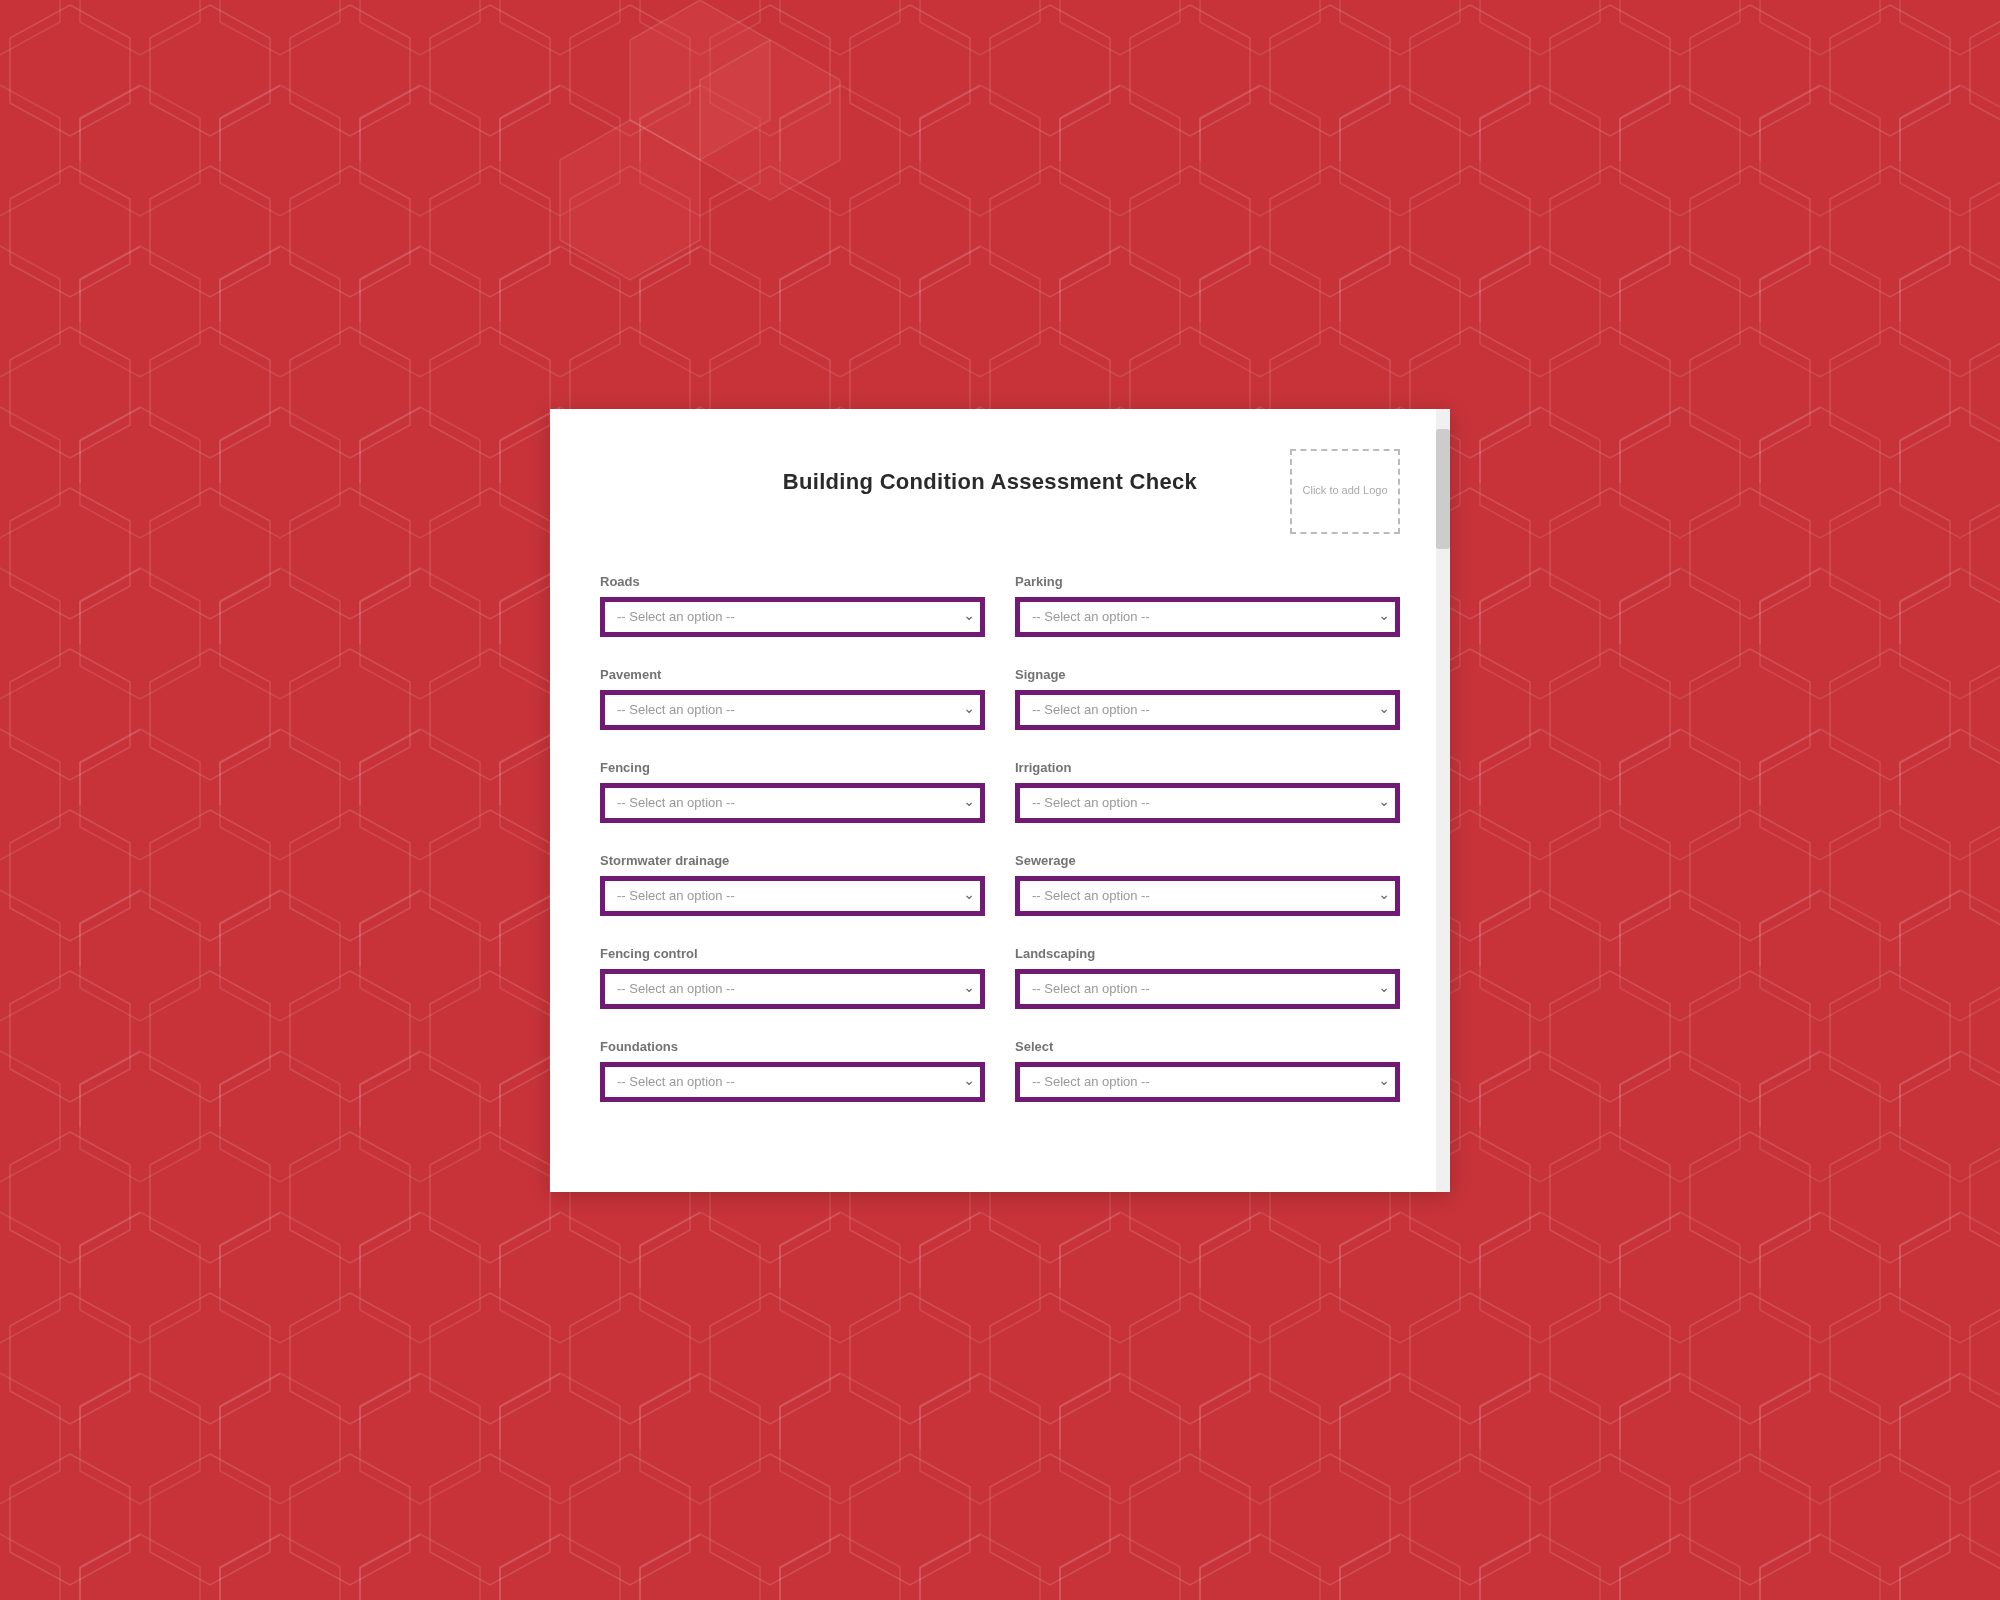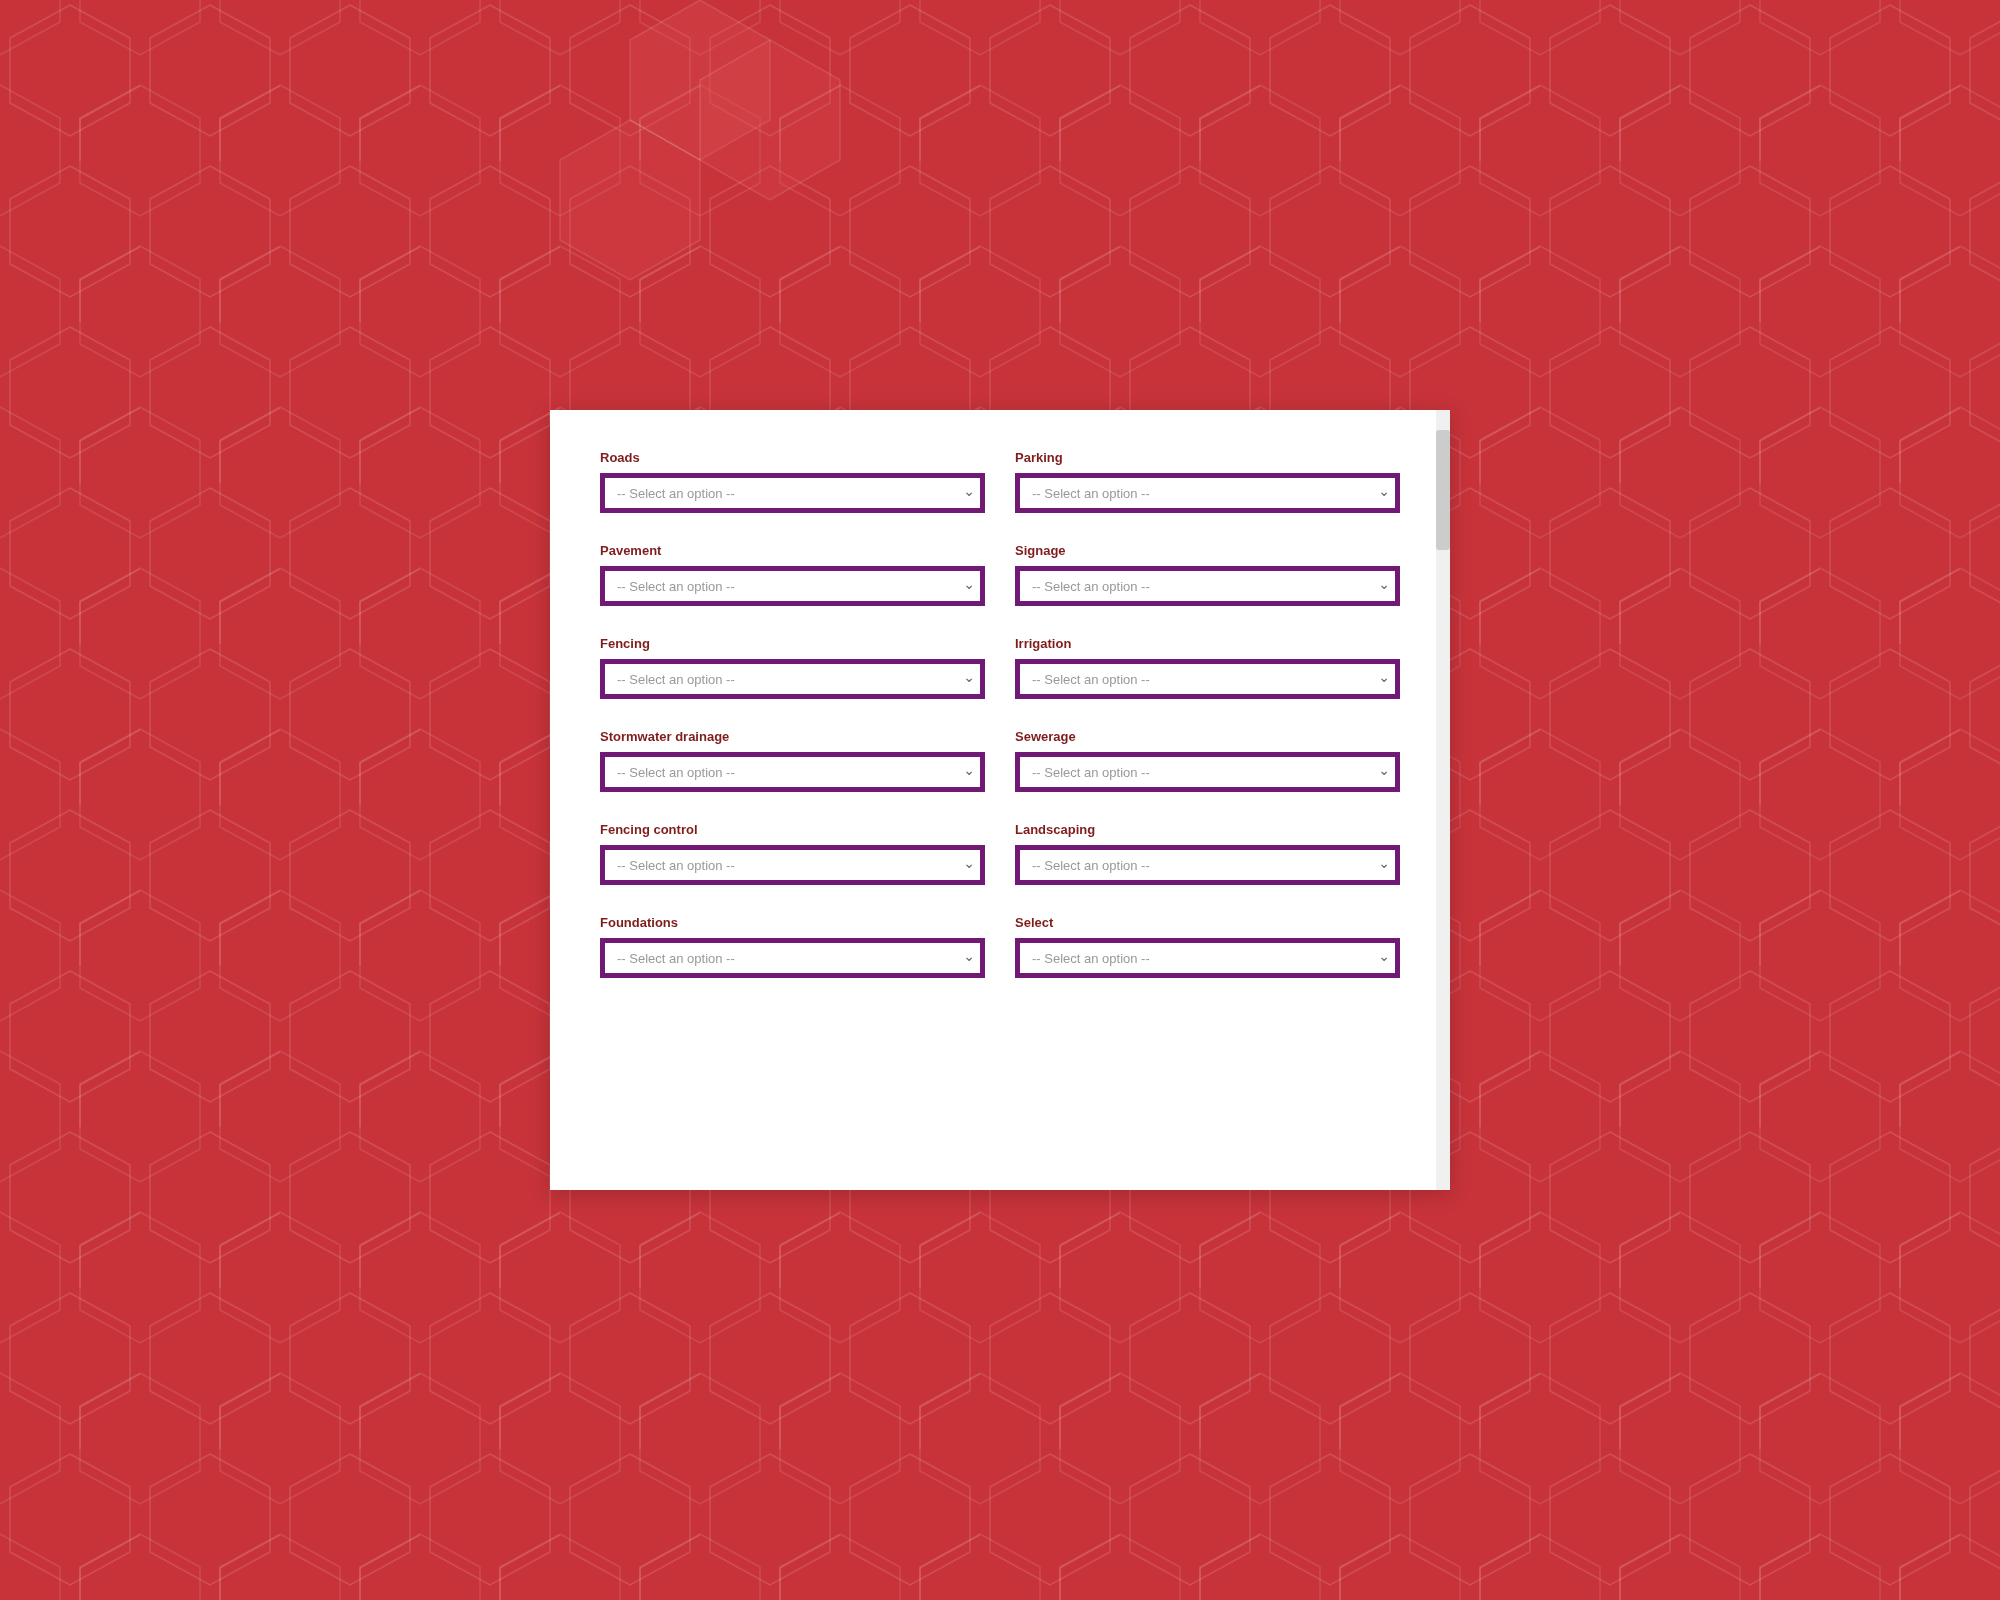--- a/index.html
+++ b/index.html
@@ -106,21 +106,21 @@
       gap: 0 30px;
     }
 
     .form-group {
       margin-bottom: 30px;
     }
 
     .field-label {
       font-size: 13px;
       font-weight: 600;
-      color: #7f1d1d;
+      color: #737373;
       margin-bottom: 8px;
       display: block;
     }
 
     .field-select {
       width: 100%;
       height: 40px;
       border: 5px solid #701a75;
       background: #fff;
       padding: 0 12px;
@@ -172,20 +172,29 @@
     <polygon points="630,120 700,160 700,240 630,280 560,240 560,160" fill="rgba(220,80,80,0.2)" stroke="rgba(255,255,255,0.12)" stroke-width="1.5"></polygon>
   </svg>
 </div>
 
 <div class="form-card">
 
   <div class="scrollbar-track">
     <div class="scrollbar-thumb"></div>
   </div>
 
+  <div class="header">
+    <div style="width:110px; flex-shrink:0;"></div>
+    <div class="title-area">
+      <h1 class="form-title">Building Condition Assessment Check</h1>
+    </div>
+    <div class="logo-placeholder">
+      <span class="logo-placeholder-text">Click to add Logo</span>
+    </div>
+  </div>
 
   <div class="form-grid" id="form-grid">
 
   <div class="form-group">
         <label class="field-label" for="select-roads">Roads</label>
         <div class="select-wrapper"><select class="field-select" id="select-roads"><option value="">-- Select an option --</option><option value="Good">Good</option><option value="Fair">Fair</option><option value="Poor">Poor</option><option value="N/A">N/A</option></select></div>
       </div>
       <div class="form-group">
         <label class="field-label" for="select-parking">Parking</label>
         <div class="select-wrapper"><select class="field-select" id="select-parking"><option value="">-- Select an option --</option><option value="Good">Good</option><option value="Fair">Fair</option><option value="Poor">Poor</option><option value="N/A">N/A</option></select></div>

